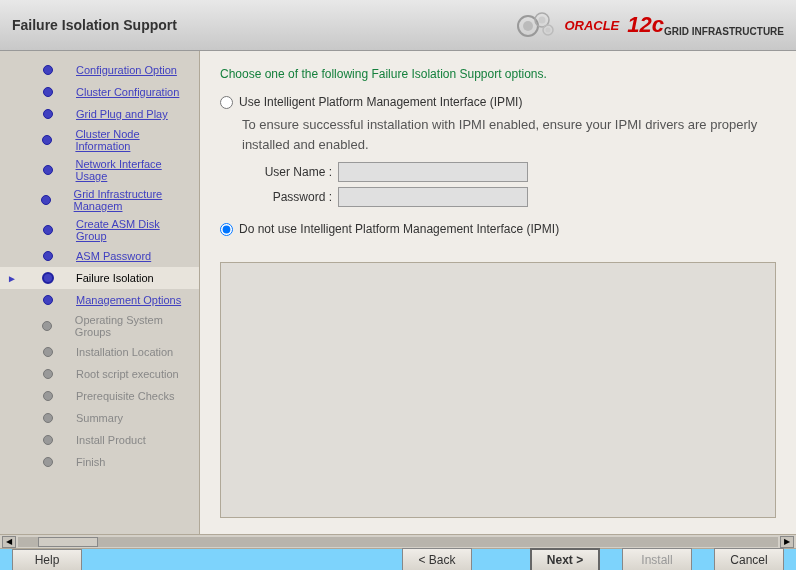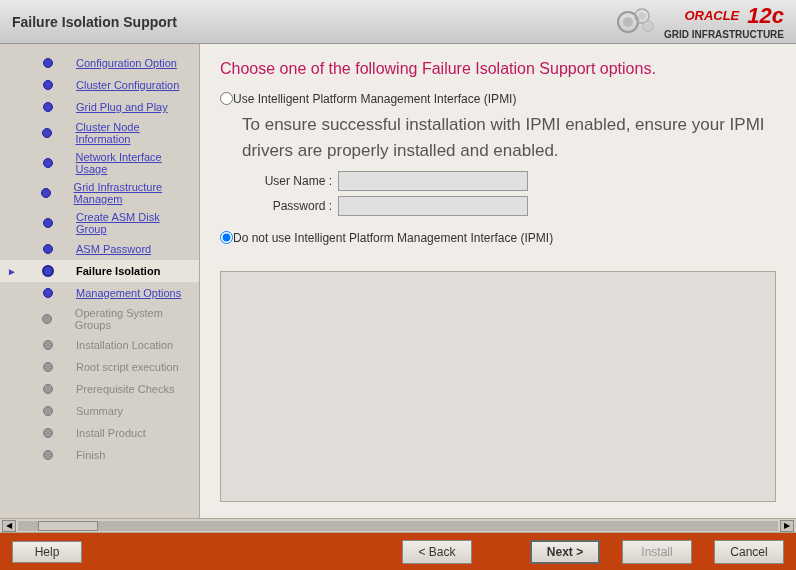--- a/index.html
+++ b/index.html
@@ -15,21 +15,21 @@
     }
 
     
     .title-bar {
       background: linear-gradient(to bottom, #e8e8e8, #c8c8c8);
       border-bottom: 1px solid #999;
       padding: 6px 12px;
       display: flex;
       align-items: center;
       justify-content: space-between;
-      height: 44px;
+      height: 51px;
     }
     .title-bar-left {
       font-size: 14px;
       font-weight: bold;
       color: #333;
     }
     .oracle-logo {
       display: flex;
       align-items: center;
       gap: 4px;
@@ -117,21 +117,21 @@
     }
     .sidebar-label {
       color: #4040c0;
       text-decoration: underline;
       font-size: 11px;
       cursor: pointer;
     }
     .sidebar-label.active-label {
       color: #000;
       text-decoration: none;
-      font-weight: bold;
+      font-weight: normal;
     }
     .sidebar-label.disabled {
       color: #888;
       text-decoration: none;
       cursor: default;
     }
     .sidebar-arrow {
       width: 16px;
       display: flex;
       align-items: center;
@@ -143,43 +143,44 @@
     
     .content-area {
       flex: 1;
       background: #f0ede8;
       padding: 16px 20px;
       overflow-y: auto;
       display: flex;
       flex-direction: column;
     }
     .content-title {
-      font-size: 16px;
-      color: #be185d;
+      font-size: 12px;
+      color: #15803d;
       margin-bottom: 14px;
     }
 
     .option-section {
       margin-bottom: 10px;
     }
     .radio-row {
       display: flex;
-      align-items: flex-start;
+      align-items: flex-end;
+      gap: 6px;
       margin-bottom: 6px;
     }
     .radio-row input[type="radio"] {
       margin: 0;
       cursor: pointer;
     }
     .radio-label {
       font-size: 12px;
       color: #333;
     }
     .option-desc {
-      font-size: 17px;
+      font-size: 13px;
       color: #555;
       margin-left: 22px;
       margin-bottom: 8px;
       line-height: 1.5;
     }
     .field-row {
       display: flex;
       align-items: center;
       margin-left: 22px;
       margin-bottom: 5px;
@@ -206,27 +207,27 @@
     .log-area {
       flex: 1;
       background: #e0ddd8;
       border: 1px solid #b0a898;
       margin-top: 10px;
       min-height: 80px;
     }
 
     
     .bottom-bar {
-      background: #c2410c;
+      background: #7dd3fc;
       border-top: 1px solid #b0a898;
       padding: 6px 12px;
       display: flex;
       align-items: center;
       justify-content: space-between;
-      height: 38px;
+      height: 22px;
     }
     .bottom-left { display: flex; gap: 6px; }
     .bottom-right { display: flex; gap: 22px; }
 
     .btn {
       padding: 3px 14px;
       font-size: 12px;
       border: 1px solid #888;
       background: linear-gradient(to bottom, #f0ede8, #d8d4cc);
       cursor: pointer;
@@ -287,21 +288,21 @@
   <div class="title-bar-left">Failure Isolation Support</div>
   <div class="oracle-logo">
     <svg class="gear-icon" viewBox="0 0 50 35">
       <circle cx="18" cy="18" r="10" fill="none" stroke="#999" stroke-width="2"></circle>
       <circle cx="18" cy="18" r="5" fill="#bbb"></circle>
       <circle cx="32" cy="12" r="7" fill="none" stroke="#aaa" stroke-width="1.5"></circle>
       <circle cx="32" cy="12" r="3.5" fill="#ccc"></circle>
       <circle cx="38" cy="22" r="5" fill="none" stroke="#bbb" stroke-width="1.5"></circle>
       <circle cx="38" cy="22" r="2.5" fill="#ccc"></circle>
     </svg>
-    <div style="display:flex; flex-direction:column; align-items:flex-end;justify-content:flex-end;">
+    <div style="display:flex; flex-direction:row; align-items:flex-end;justify-content:flex-end;">
       <div style="display:flex; align-items:center; gap:4px;">
         <span class="oracle-text">ORACLE</span>
         <span class="oracle-version">12c</span>
       </div>
       <div class="oracle-product">
         <span>GRID</span>&nbsp;<span>INFRASTRUCTURE</span>
       </div>
     </div>
   </div>
 </div>

